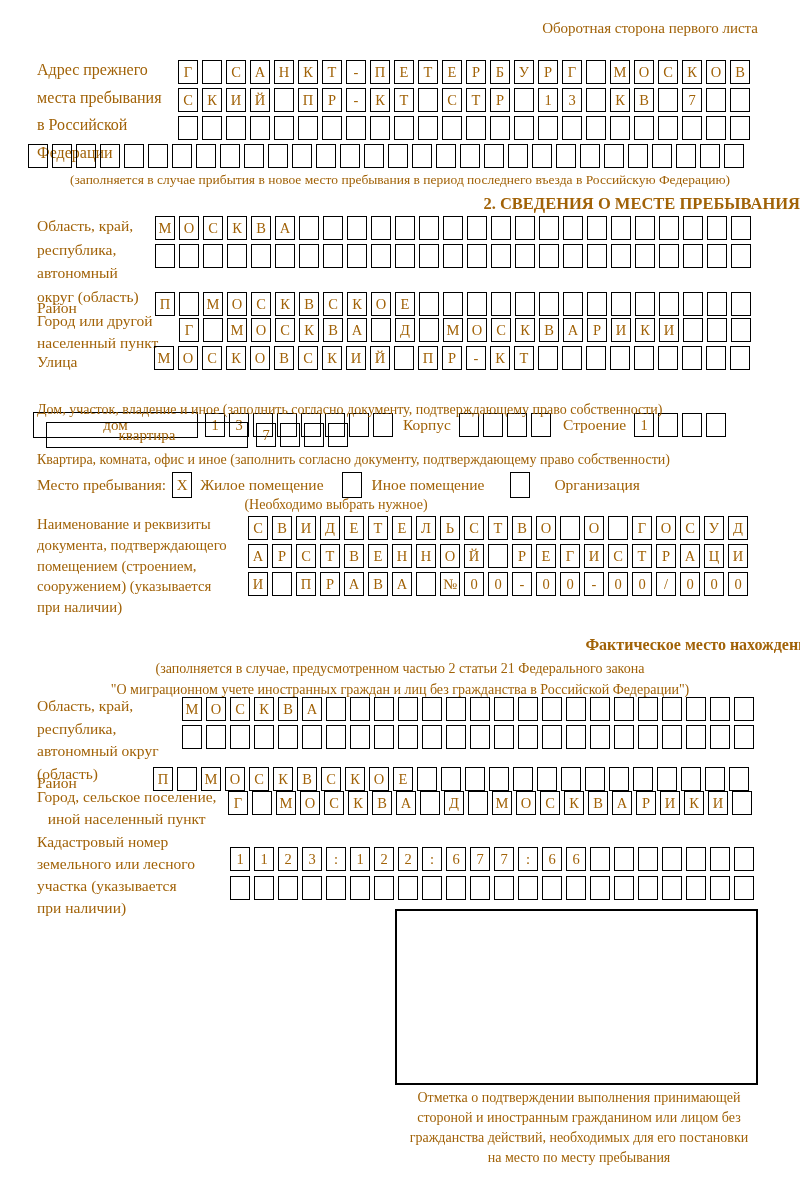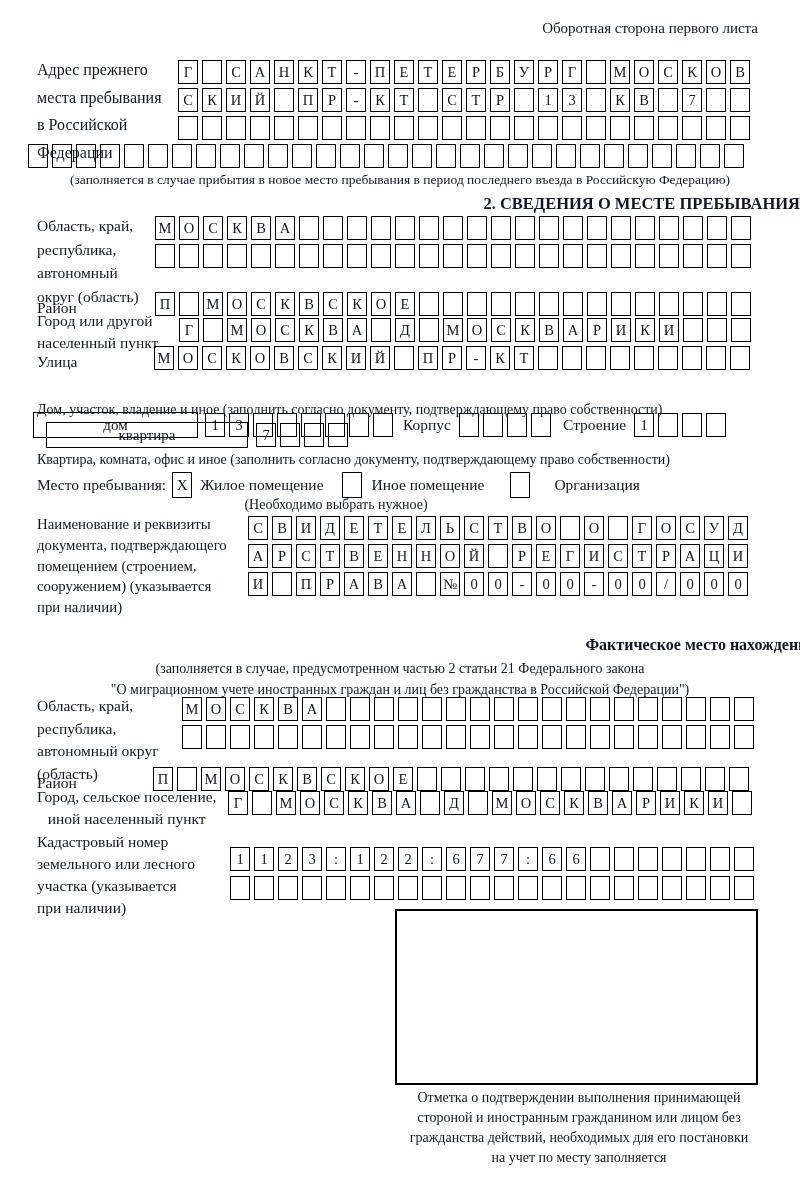--- a/index.html
+++ b/index.html
@@ -1,16 +1,16 @@
 <!DOCTYPE html>
 <html><head>
 <meta charset="utf-8">
 <style>
   html,body{margin:0;padding:0;background:#fff;}
-  .page{position:relative;width:800px;height:1180px;background:#fff;color:#0f172a;
+  .page{position:relative;width:800px;height:1180px;background:#fff;color:#a16207;
         font-family:"Liberation Serif","DejaVu Serif",serif;overflow:hidden;}
   .abs{position:absolute;}
   .cellrow{position:absolute;display:flex;gap:4px;}
   .cell{width:20px;height:24px;border:1.6px solid #000;box-sizing:border-box;
         display:flex;align-items:center;justify-content:center;
         font-size:14.5px;line-height:1;flex:0 0 auto;}
   .lbl{position:absolute;font-size:15.5px;line-height:23px;}
   .lbl span{display:block;}
   .note{font-size:13.5px;}
   .center{text-align:center;}
@@ -601,16 +601,16 @@
       <span class="cell"></span>
       <span class="cell"></span>
       <span class="cell"></span>
     </div>
 
   <div class="abs" style="left:395px;top:909px;width:363px;height:176px;border:2px solid #000;box-sizing:border-box;"></div>
   <div class="abs center" style="left:390px;top:1088px;width:378px;font-size:14px;line-height:20px;">
     <span style="display:block;">Отметка о подтверждении выполнения принимающей</span>
     <span style="display:block;">стороной и иностранным гражданином или лицом без</span>
     <span style="display:block;">гражданства действий, необходимых для его постановки</span>
-    <span style="display:block;">на учет по месту заполняется</span>
+    <span style="display:block;">на место по месту пребывания</span>
   </div>
 
 </div>
 
 </body></html>

